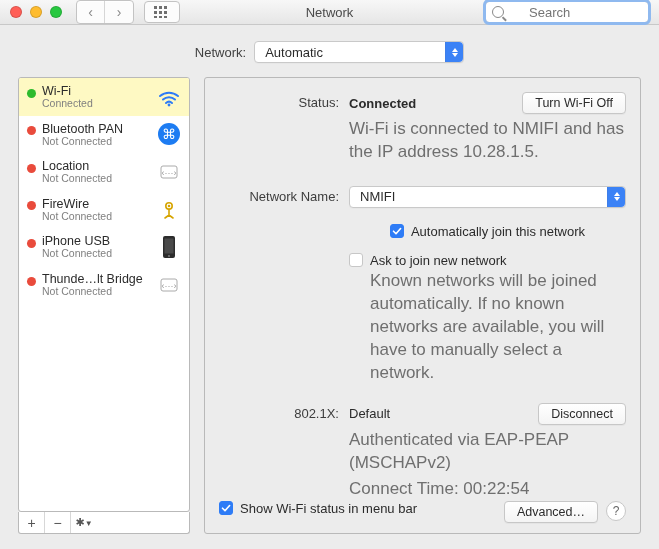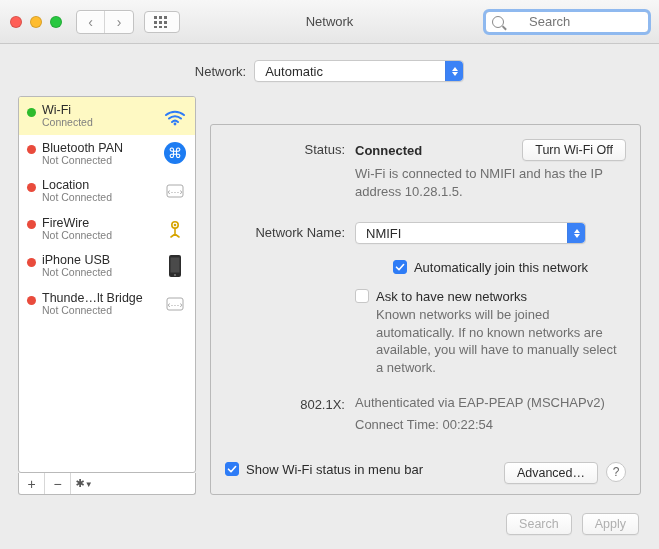--- a/index.html
+++ b/index.html
@@ -26,21 +26,21 @@
 
   .row-loc { display:flex; align-items:center; justify-content:center; gap:8px; padding:16px 0 14px; }
   .label { color:#414141; }
   .popup { position:relative; height:22px; border:1px solid #c9c9c9; border-radius:4px; background:#fff;
            display:flex; align-items:center; padding:0 24px 0 10px; font-size:13px; box-shadow:0 1px 0 rgba(0,0,0,.02); }
   .popup .end { position:absolute; right:0; top:0; bottom:0; width:18px; border-left:1px solid #3e7ee8; background:#3b82f6;
                 border-top-right-radius:4px; border-bottom-right-radius:4px; display:flex; flex-direction:column; align-items:center; justify-content:center; gap:1px; }
   .popup .end .up,.popup .end .down { width:0;height:0;border-left:3px solid transparent;border-right:3px solid transparent; }
   .popup .end .up { border-bottom:4px solid #fff; } .popup .end .down { border-top:4px solid #fff; }
   .popup.loc { width:210px; }
-  .popup.net { width:231px;align-items:center; }
+  .popup.net { width:277px;align-items:center; }
 
   .body { flex:1; display:flex; gap:14px; padding:0 18px 10px 18px; }
 
   
   .sidebar { width:178px; display:flex; flex-direction:column; }
   .svc-list { flex:1; border:1px solid #b9b9b9; border-radius:3px; background:#fff; overflow:hidden; }
   .svc { display:flex; align-items:center; padding:6px 8px 6px 8px; gap:6px; }
   .svc.sel { background:#fef9c3; }
   .statusdot { width:9px; height:9px; border-radius:50%; flex:none; margin-top:-7px; }
   .statusdot.green { background:#2dbb2d; } .statusdot.red { background:#e94b3c; }
@@ -49,27 +49,27 @@
   .svc .sub { font-size:10.5px; color:#808080; line-height:1.1; }
   .svc .icon { width:24px; height:24px; display:flex; align-items:center; justify-content:center; flex:none; }
   .bt-icon { width:22px;height:22px;border-radius:50%;background:#1d7cf2;color:#fff;display:flex;align-items:center;justify-content:center;font-size:14px;}
 
   .sidebar-foot { display:flex; border:1px solid #b9b9b9; border-top:none; height:22px; background:#fff; border-bottom-left-radius:3px; border-bottom-right-radius:3px; }
   .sidebar-foot button { width:26px; border:none; border-right:1px solid #d7d7d7; background:transparent; font-size:14px; color:#555; }
   .sidebar-foot button:last-of-type { border-right:none; }
   .sidebar-foot .fill { flex:1; }
 
   
-  .detail { flex:1; border:1px solid #b9b9b9; border-radius:3px; background:#ececec; padding:14px 14px 10px 14px; display:flex; flex-direction:column;margin-top:28px; }
+  .detail { flex:1; border:1px solid #b9b9b9; border-radius:3px; background:#ececec; padding:14px 14px 10px 14px; display:flex; flex-direction:column; }
   .grid { display:grid; grid-template-columns: 120px 1fr; column-gap:10px; row-gap:6px; align-items: start; }
   .glabel { text-align:right; color:#3d3d3d; padding-top:3px; font-size:13px; }
   .gval { display:flex; flex-direction:column; gap:4px; }
   .line1 { display:flex; align-items:center; gap:10px; }
   .bold { font-weight:600; }
-  .desc { font-size:13px; color:#6f6f6f; line-height:1.35; }
+  .desc { font-size:17px; color:#6f6f6f; line-height:1.35; }
 
   .btn { height:22px; border:1px solid #c7c7c7; border-radius:4px; background:linear-gradient(#ffffff,#f4f4f4);
          padding:0 12px; font-size:12.5px; color:#2b2b2b; box-shadow:0 1px 0 rgba(0,0,0,.03); white-space:nowrap; }
   .btn.disabled { color:#b0b0b0; }
   .push-right { margin-left:auto; }
 
   .chk { width:14px; height:14px; border-radius:3px; border:1px solid #c7c7c7; background:#fff; display:inline-flex; align-items:center; justify-content:center; flex:none; }
   .chk.on { background:#2e7cf6; border-color:#2e7cf6; }
   .chk.on svg { width:10px; height:10px; }
   .chkrow { display:flex; align-items:flex-start; gap:7px; }
@@ -267,30 +267,34 @@
             </span>
             <span class="chklabel">Automatically join this network</span>
           </div>
         </div>
 
         <div></div>
         <div class="gval" style="margin-top:8px;">
           <div class="chkrow">
             <span class="chk"></span>
             <div>
-              <div class="chklabel">Ask to have new networks</div>
+              <div class="chklabel">Ask to join new network</div>
               <div class="desc">Known networks will be joined automatically. If no known networks are available, you will have to manually select a network.</div>
             </div>
           </div>
         </div>
 
         <div style="height:6px;grid-column:1 / -1;"></div>
 
         <div class="glabel">802.1X:</div>
         <div class="gval">
+          <div class="line1">
+            <span>Default</span>
+            <button class="btn push-right">Disconnect</button>
+          </div>
           <div class="desc">Authenticated via EAP-PEAP (MSCHAPv2)</div>
           <div class="desc">Connect Time: 00:22:54</div>
         </div>
 
       </div>
 
       <div class="detail-bottom">
         <div class="chkrow">
           <span class="chk on">
             <svg viewBox="0 0 10 10">

